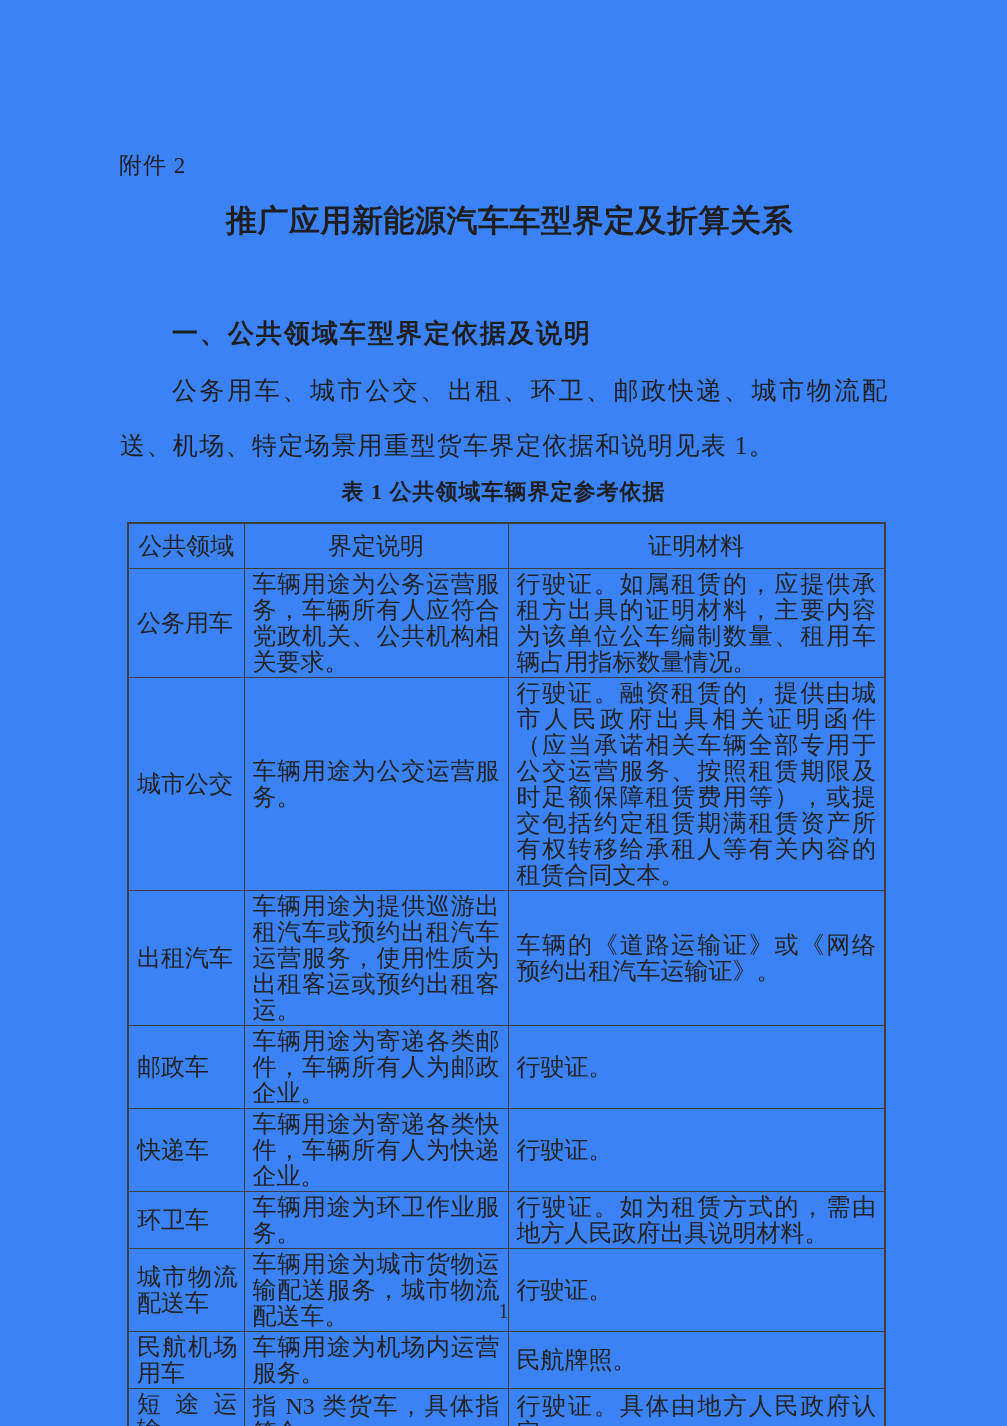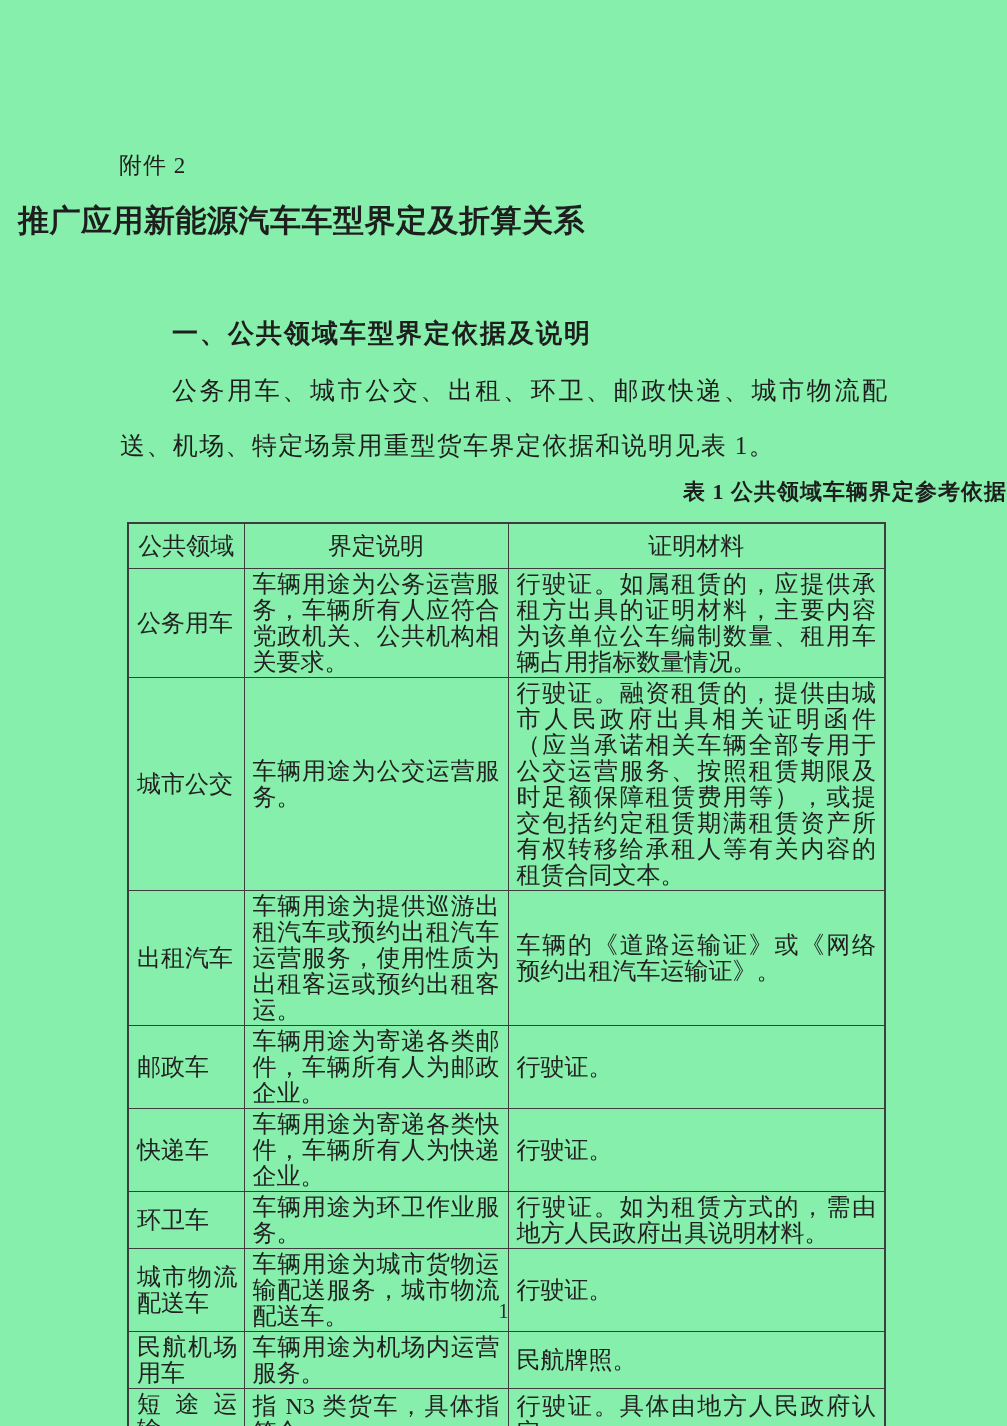--- a/index.html
+++ b/index.html
@@ -4,38 +4,38 @@
 <style>
   html, body {
     margin: 0;
     padding: 0;
     background: #ffffff;
   }
   .page {
     position: relative;
     width: 1007px;
     height: 1426px;
-    background: #86efac;
+    background: #3b82f6;
     font-family: "Liberation Serif", "DejaVu Serif", serif;
     color: #1e1e1e;
     overflow: hidden;
   }
   .attachment-label {
     position: absolute;
     left: 119px;
     top: 150px;
     font-size: 23px;
     letter-spacing: 1px;
   }
   .doc-title {
     position: absolute;
-    left: 18px;
+    left: 12px;
     right: 0;
     top: 200px;
-    text-align: left;
+    text-align: center;
     font-size: 31px;
     font-weight: bold;
     letter-spacing: 0.5px;
   }
   .section-heading {
     position: absolute;
     left: 172px;
     top: 316px;
     font-size: 26px;
     font-weight: bold;
@@ -56,21 +56,21 @@
   }
   .para-line-2 {
     top: 429px;
     letter-spacing: 1.4px;
   }
   .table-caption {
     position: absolute;
     left: 0;
     right: 0;
     top: 477px;
-    text-align: right;
+    text-align: center;
     font-size: 22px;
     font-weight: bold;
     letter-spacing: 1px;
   }
   table.def-table {
     position: absolute;
     left: 127px;
     top: 522px;
     width: 757px;
     border-collapse: collapse;

